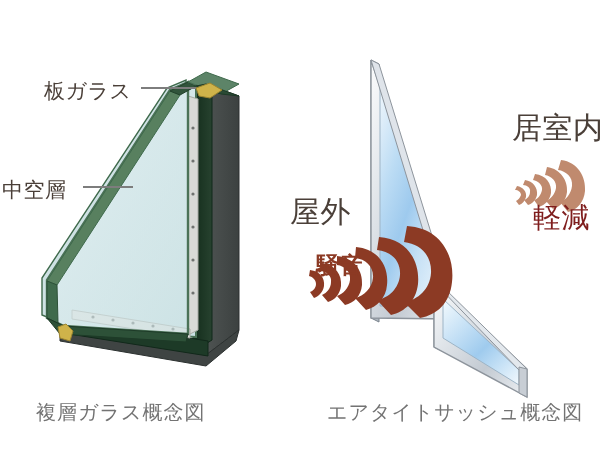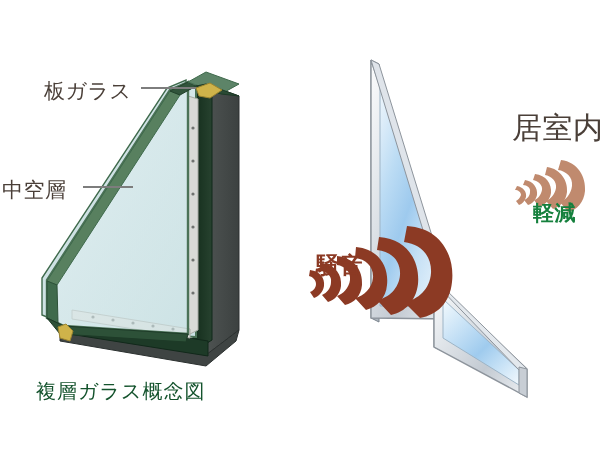--- a/index.html
+++ b/index.html
@@ -15,28 +15,29 @@
 
   .lbl{
     position:absolute;
     white-space:nowrap;
     font-family:"DejaVu Sans","Liberation Sans",sans-serif;
     letter-spacing:.5px;
   }
   .lbl-anno{ font-size:21px; color:#4a3f38; font-weight:400; }
   .lbl-zone{ font-size:30px; color:#4a3f38; font-weight:400; }
   .lbl-noise{ font-size:23px; color:#8c3a24; font-weight:700; }
-  .lbl-reduce{ font-size:21px; color:#15803d; font-weight:700; }
+  .lbl-reduce{ font-size:28px; color:#7f1d1d; font-weight:400; }
   .caption{
     position:absolute;
     font-size:20px;
-    color:#14532d;
+    color:#737373;
     white-space:nowrap;
     font-family:Liberation Sans, sans-serif;
     letter-spacing:1px;
+    margin-top:21px;
   }
 
   
   #label-ita{ left:44px;  top:77px; }
   #label-chuku{ left:2px; top:176px; }
   #label-okugai{ left:290px; top:192px; }
   #label-kyoshitsu{ left:512px; top:108px; }
   #label-souon{ left:277px; top:250px;padding-left:39px; }
   #label-keigen{ left:533px; top:199px; }
   #caption-left{ left:36px; top:378px; }
@@ -192,23 +193,25 @@
                C527,199 530,196 530,192 C531,188 527,185 523,185 Z"></path>
       <path d="M517,186 C523,187 527,192 526,197 C525,201 522,204 519,205 L516,201
                C518,200 520,198 521,195 C521,192 518,190 515,190 Z"></path>
     </g>
   </svg>
 
   <div class="lbl lbl-anno" id="label-ita">板ガラス</div>
 
   <div class="lbl lbl-anno" id="label-chuku">中空層</div>
 
+  <div class="lbl lbl-zone" id="label-okugai">屋外</div>
 
   <div class="lbl lbl-zone" id="label-kyoshitsu">居室内</div>
 
   <div class="lbl lbl-noise" id="label-souon">騒音</div>
 
   <div class="lbl lbl-reduce" id="label-keigen">軽減</div>
 
   <div class="caption" id="caption-left">複層ガラス概念図</div>
 
+  <div class="caption" id="caption-right">エアタイトサッシュ概念図</div>
 
 </div>
 
 </body></html>

